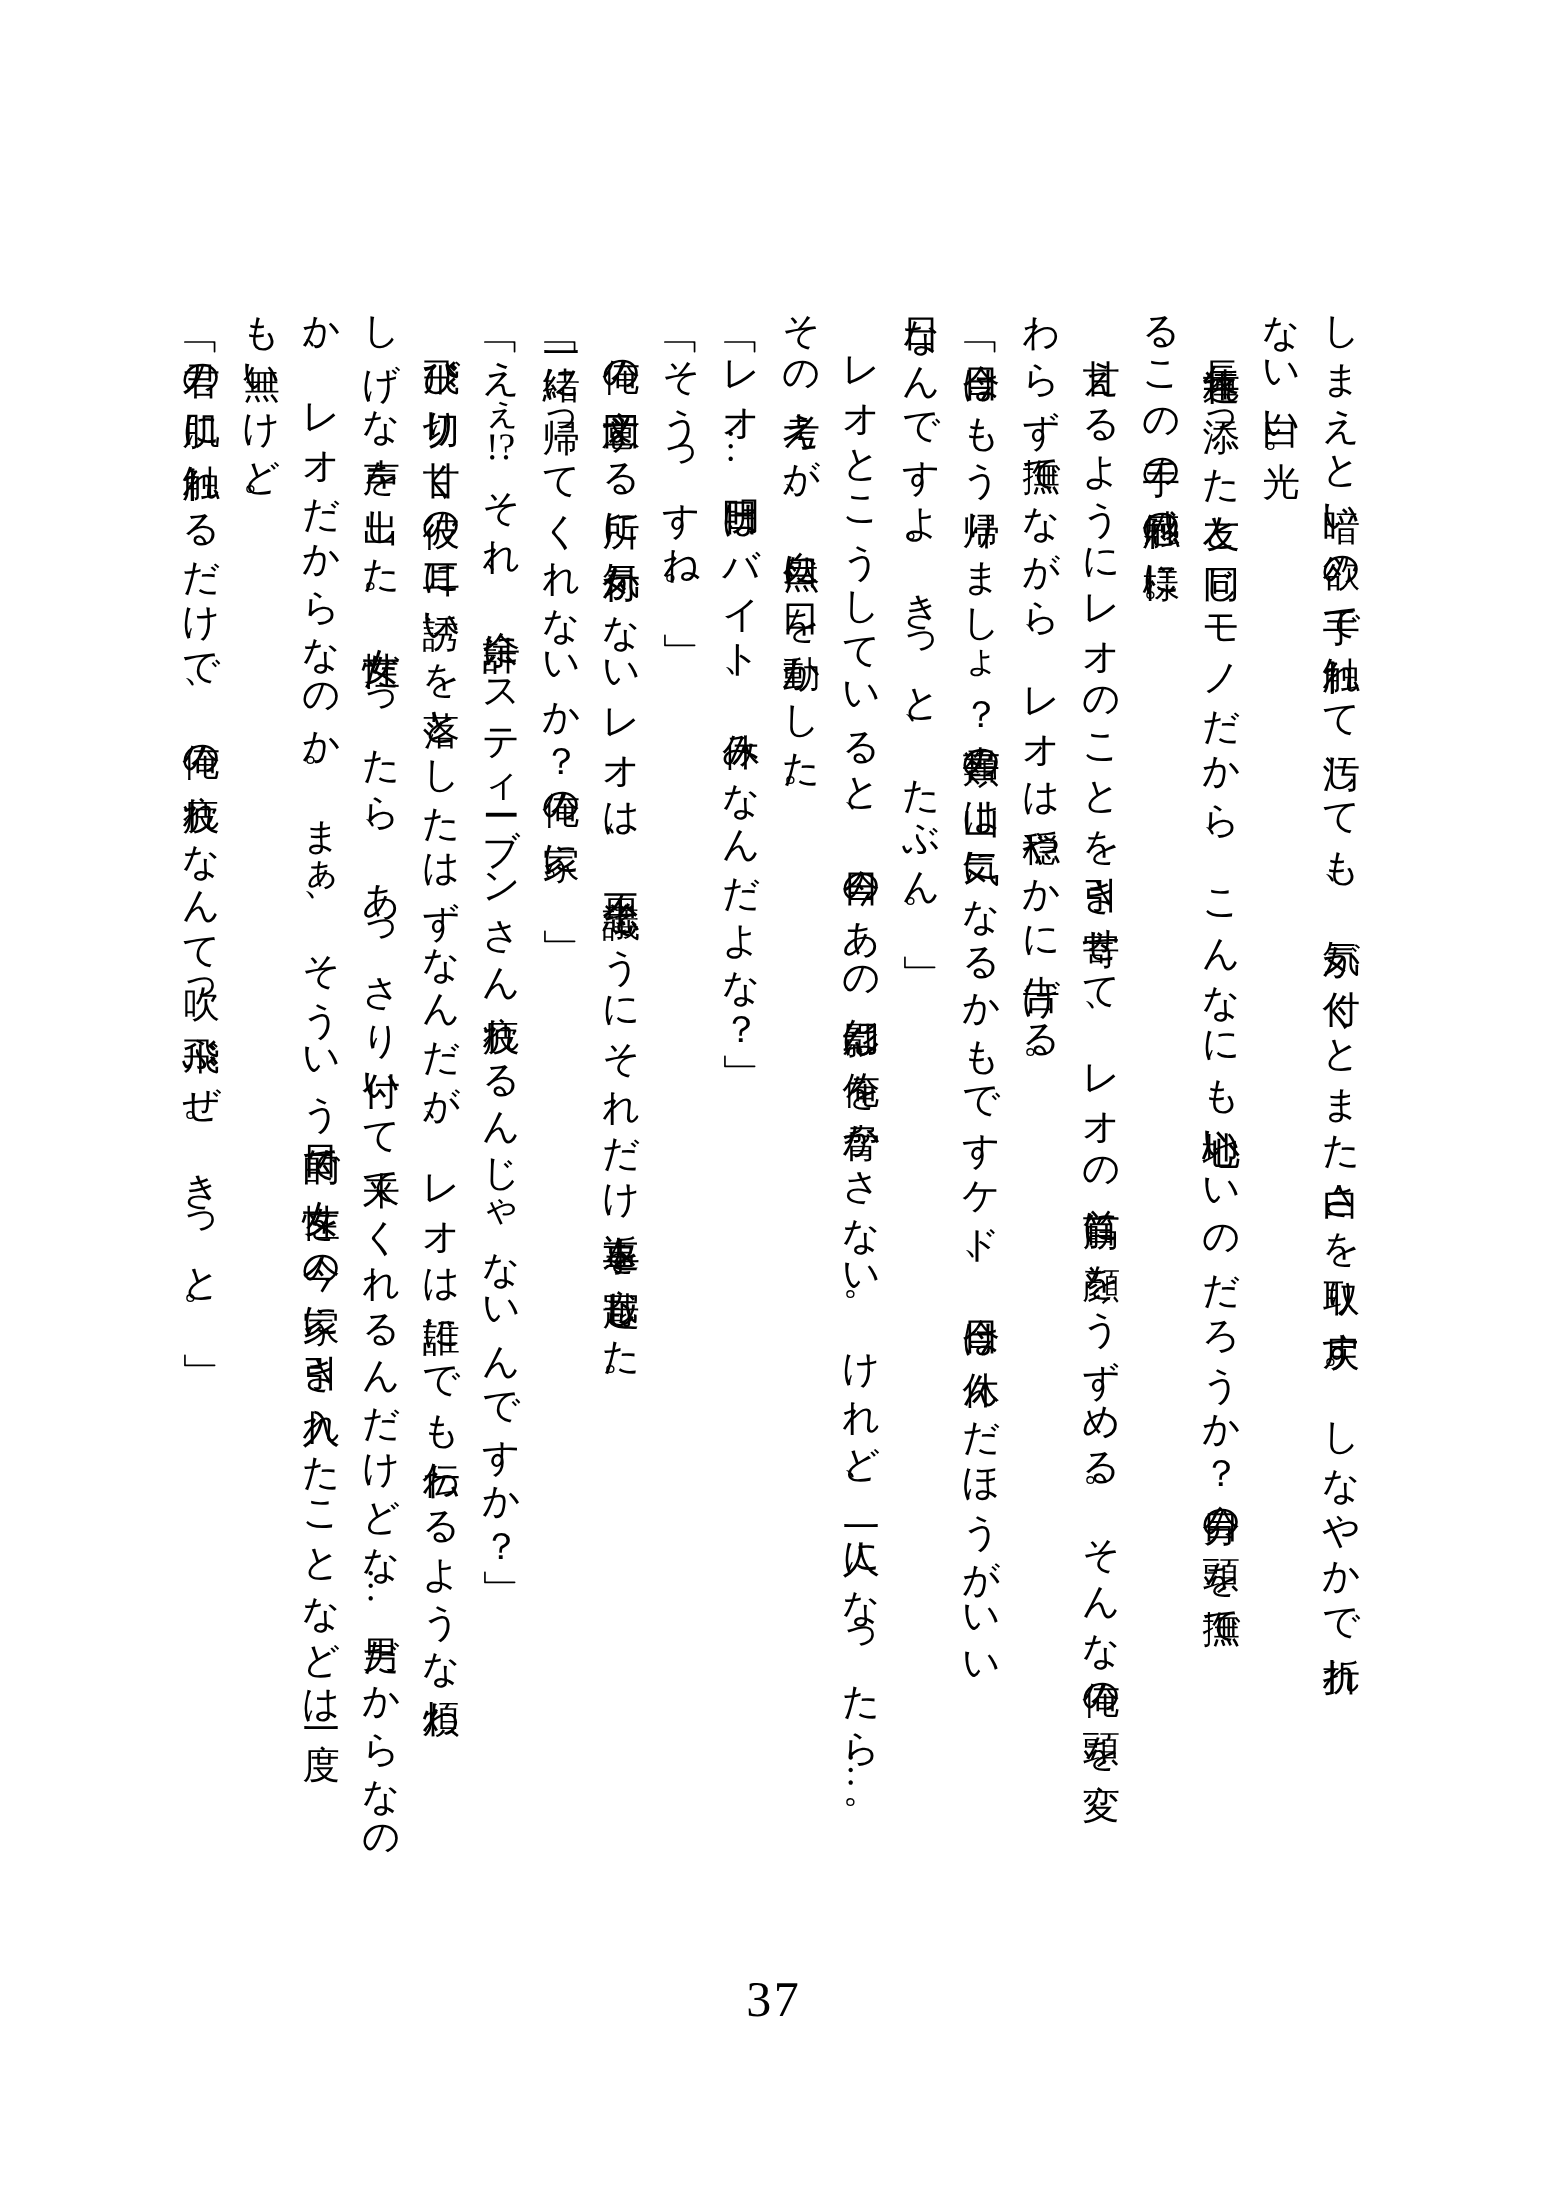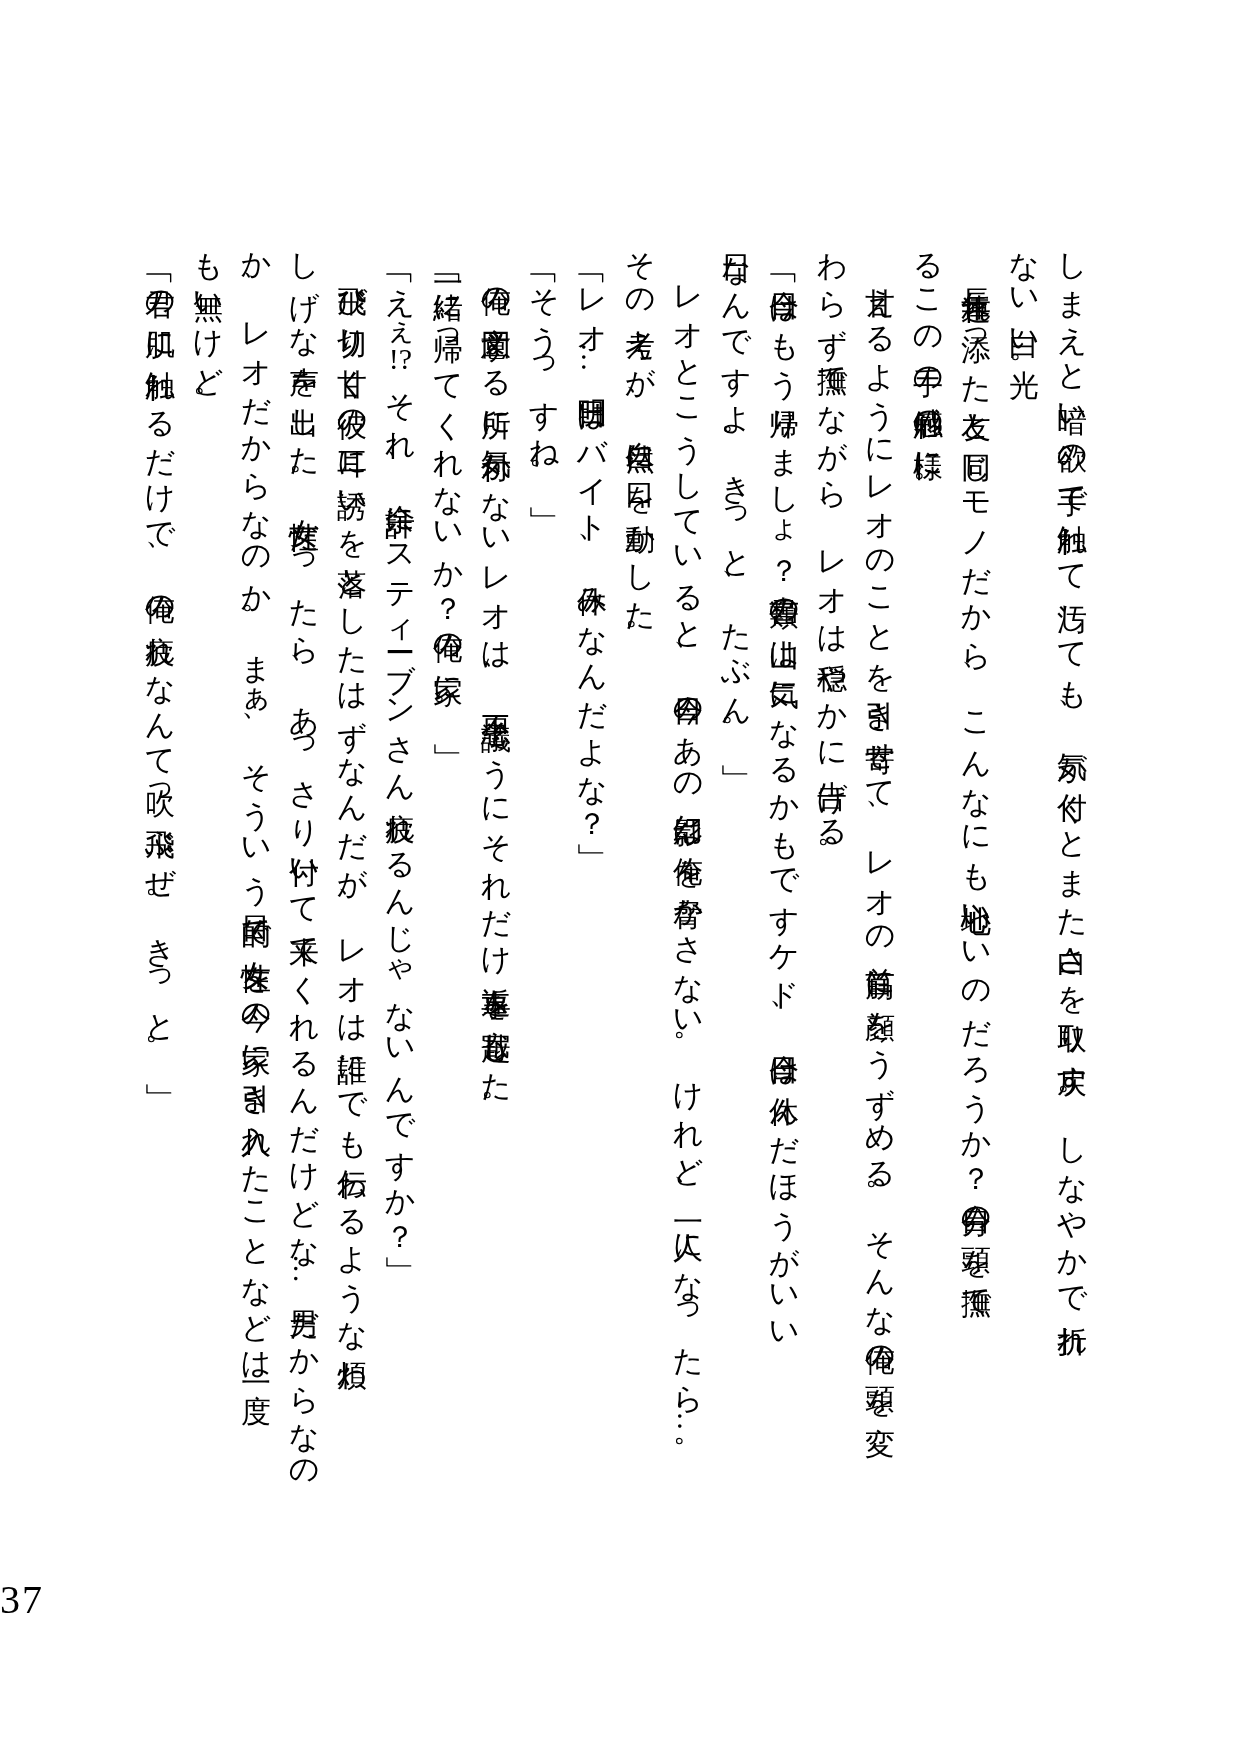--- a/index.html
+++ b/index.html
@@ -37,21 +37,21 @@
   .tcy {
     text-combine-upright: all;
     -webkit-text-combine: horizontal;
     letter-spacing: 0;
   }
   .page-number {
     position: absolute;
     top: 1576px;
     left: 0;
     width: 100%;
-    text-align: left;
+    text-align: center;
     font-size: 40px;
     letter-spacing: 2px;
   }
 </style>
 </head>
 <body>
 
 <div class="page">
   <div class="text-block">
       <p>しまえと暗い欲の手で触れて汚しても、気が付くとまた白さを取り戻す。しなやかで折れ</p>

